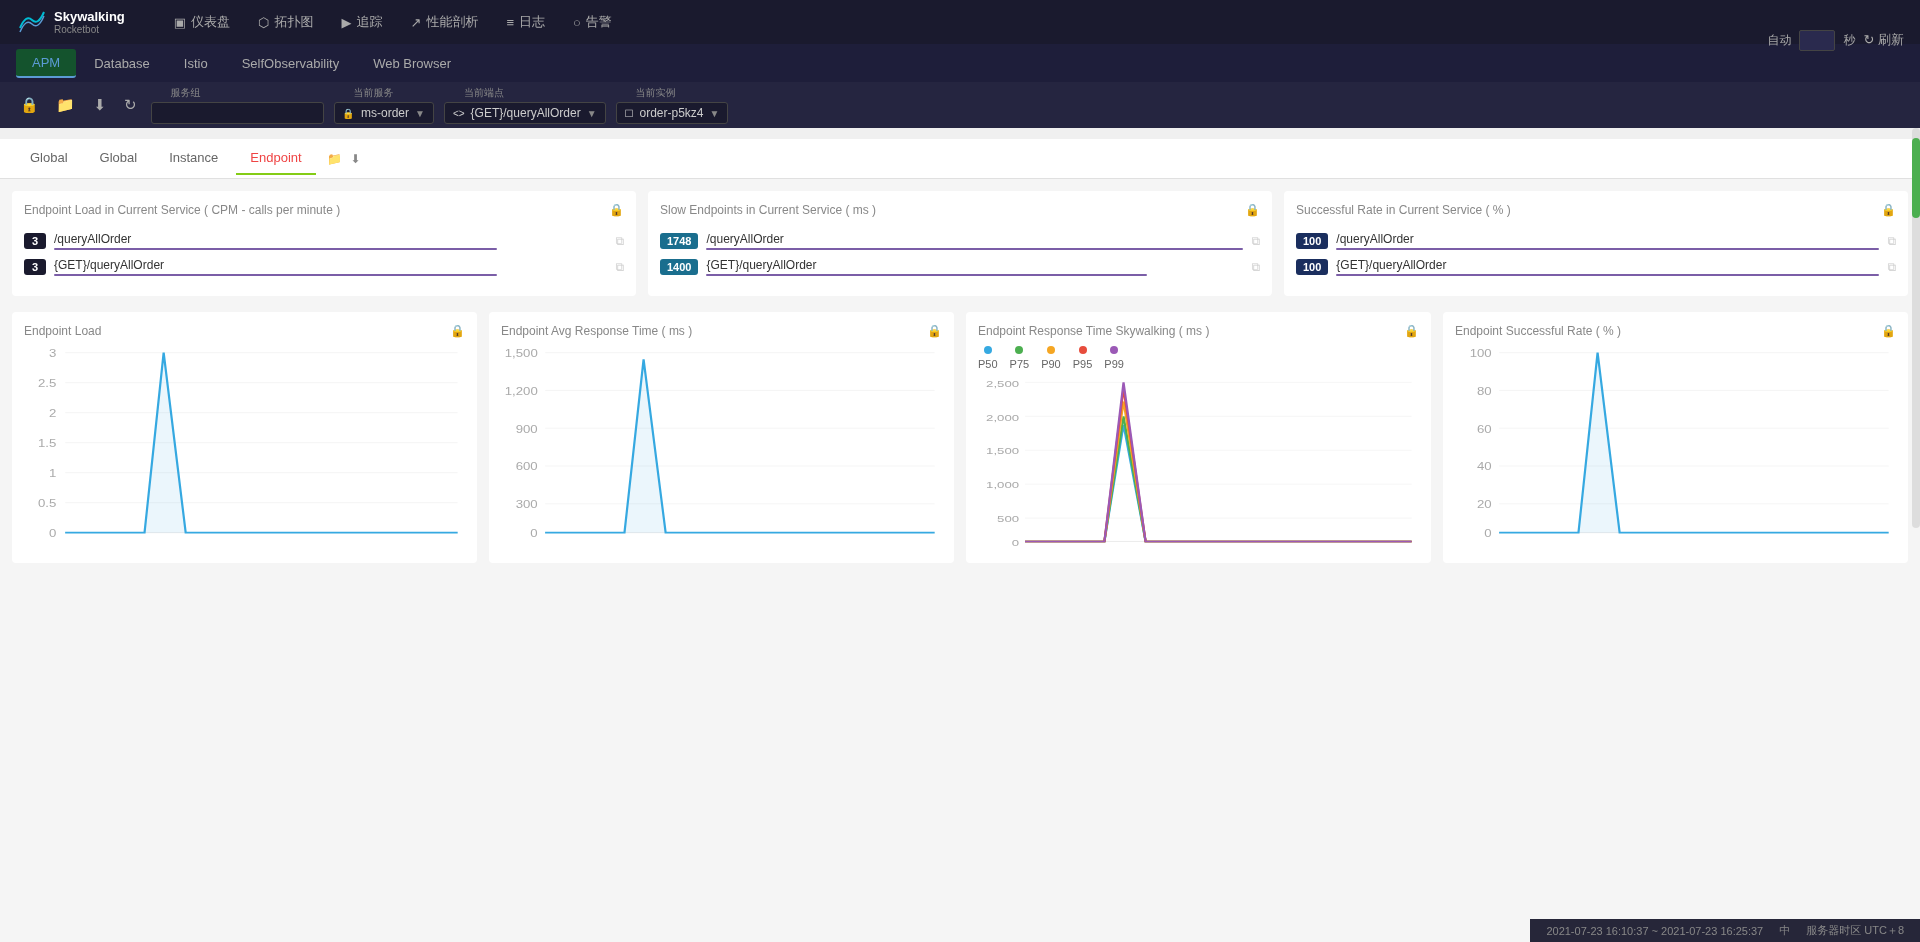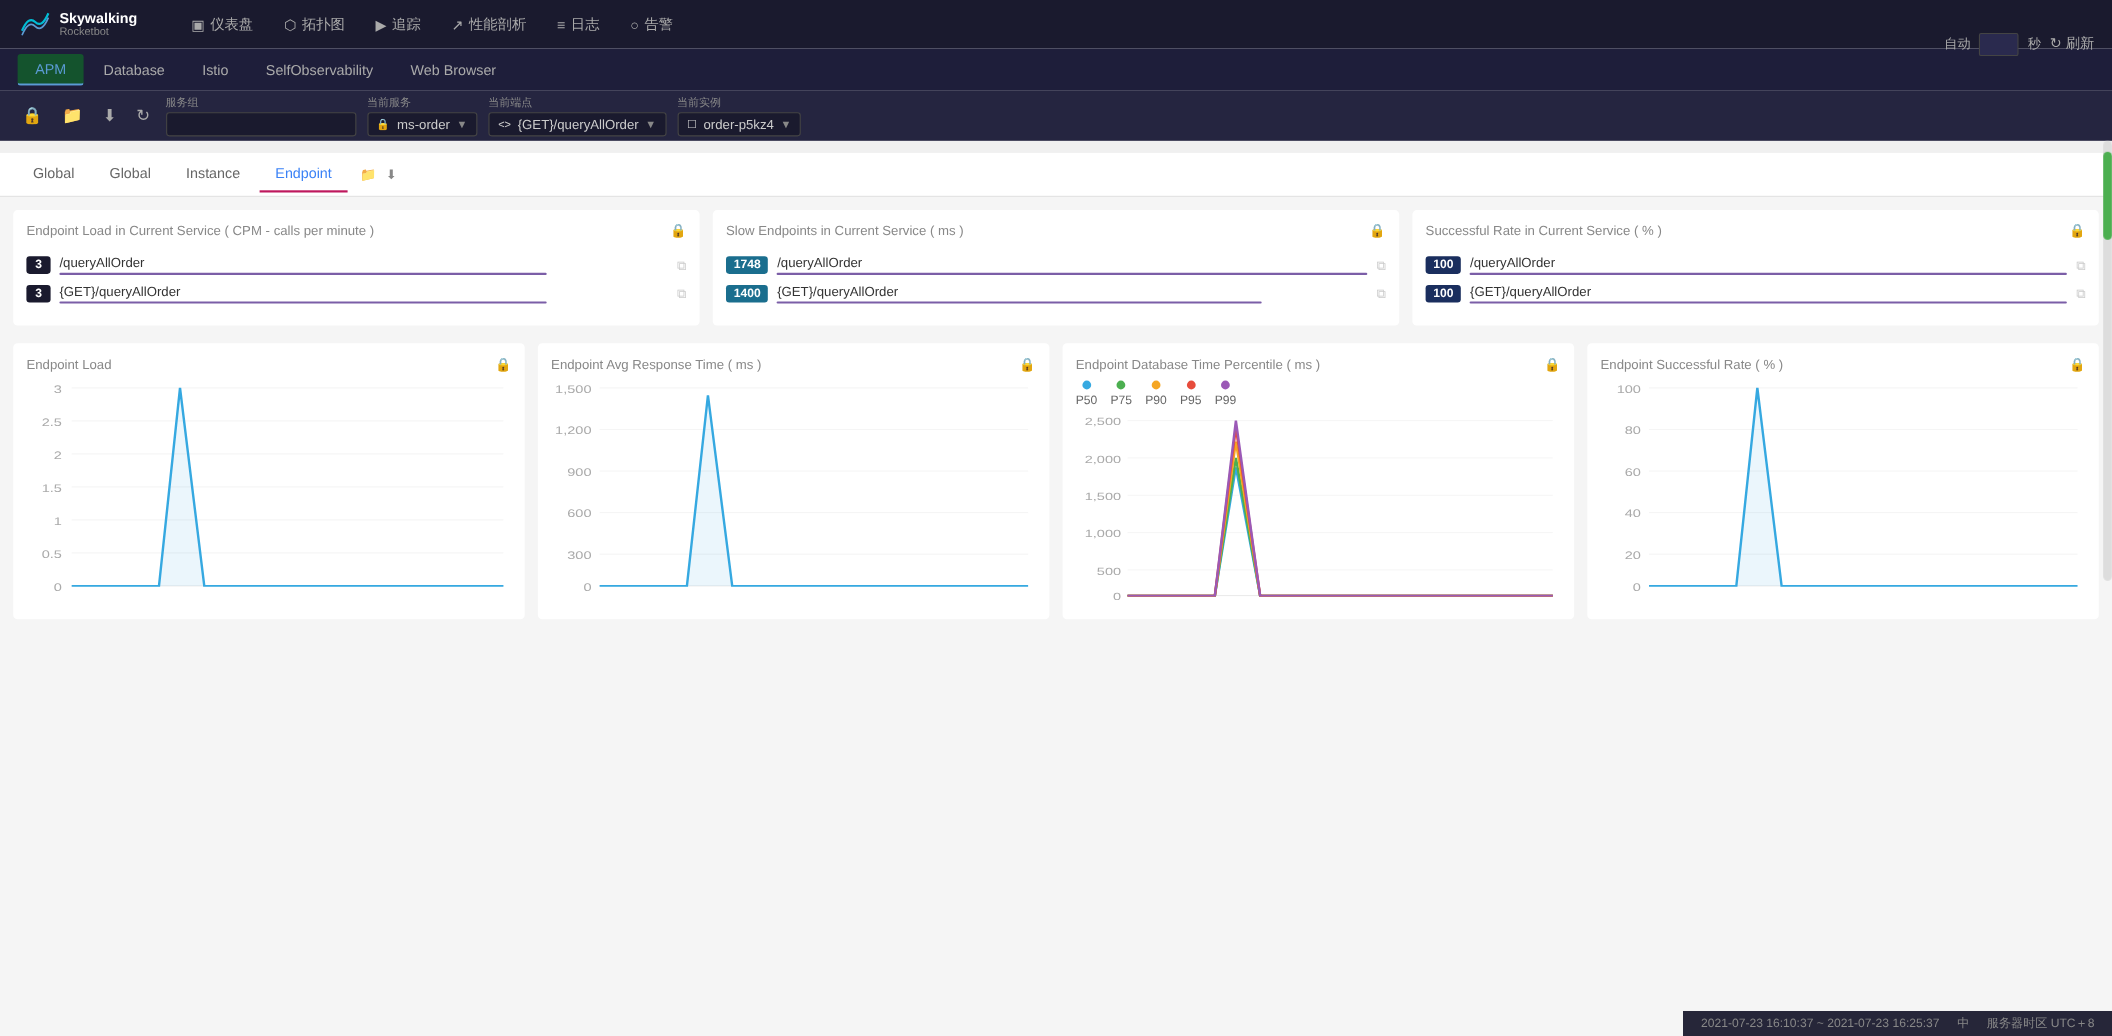--- a/index.html
+++ b/index.html
@@ -106,20 +106,21 @@
     }
     .toolbar-group {
       display: flex;
       flex-direction: column;
       position: relative;
     }
     .toolbar-group label {
       font-size: 10px;
       color: #888;
       margin-bottom: 2px;
+      margin-left: 20px;
     }
     .toolbar-select {
       display: flex;
       align-items: center;
       background: #1a1a2e;
       border: 1px solid #444;
       border-radius: 3px;
       padding: 3px 8px;
       color: #ccc;
       cursor: pointer;
@@ -149,22 +150,22 @@
       margin-top: 11px;
     }
     .tab {
       padding: 8px 14px;
       color: #666;
       cursor: pointer;
       font-size: 13px;
       border-bottom: 2px solid transparent;
     }
     .tab.active {
-      color: #3b82f6;
-      border-bottom: 2px solid #be185d;
+      color: #ef4444;
+      border-bottom: 2px solid #84cc16;
     }
     .tab-actions {
       margin-left: 8px;
       display: flex;
       gap: 8px;
       color: #888;
       cursor: pointer;
     }
 
     
@@ -559,21 +560,21 @@
           <line x1="30" y1="168" x2="295" y2="168" stroke="#e0e0e0" stroke-width="0.5"></line>
 
           <polyline points="30,168 57,168 84,168 97,12 112,168 139,168 166,168 193,168 220,168 247,168 274,168 295,168" fill="none" stroke="#36a9e1" stroke-width="1.5"></polyline>
           <polygon points="30,168 57,168 84,168 97,12 112,168 139,168 166,168 193,168 220,168 247,168 274,168 295,168 295,168 30,168" fill="rgba(54,169,225,0.1)"></polygon>
         </svg>
       </div>
     </div>
 
     <div class="chart-card">
       <div class="chart-header">
-        <span>Endpoint Database Time Percentile ( ms )</span>
+        <span>Endpoint Response Time Skywalking ( ms )</span>
         <span>🔒</span>
       </div>
       <div class="chart-legend">
         <div class="legend-item">
           <div class="legend-dot" style="background:#36a9e1;"></div>
           <span>P50</span>
         </div>
         <div class="legend-item">
           <div class="legend-dot" style="background:#4caf50;"></div>
           <span>P75</span>

